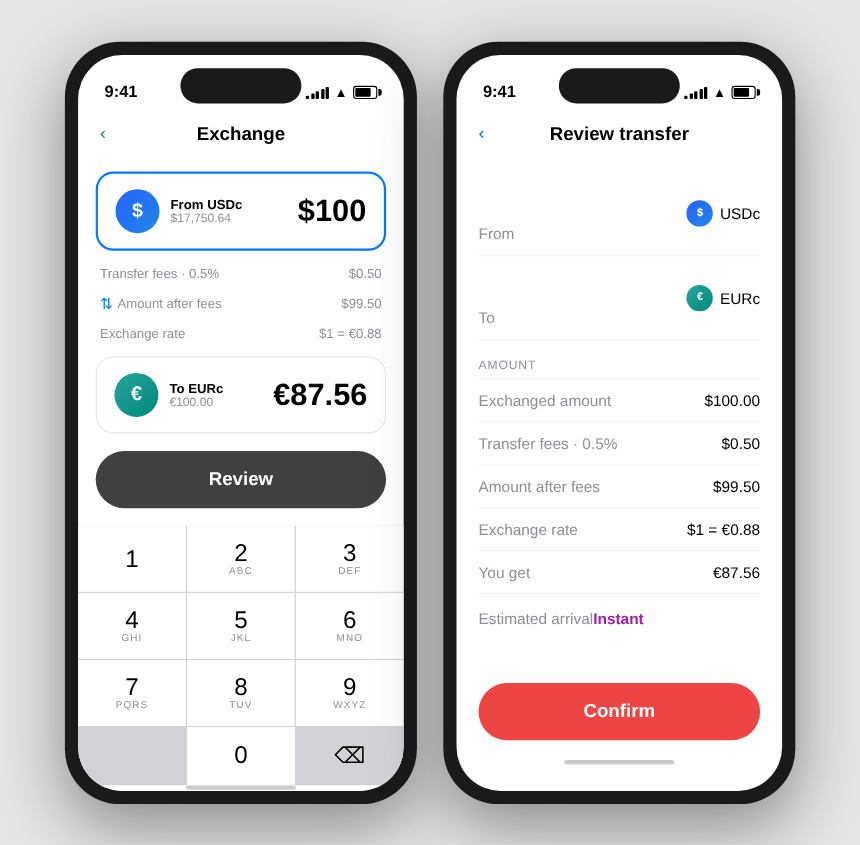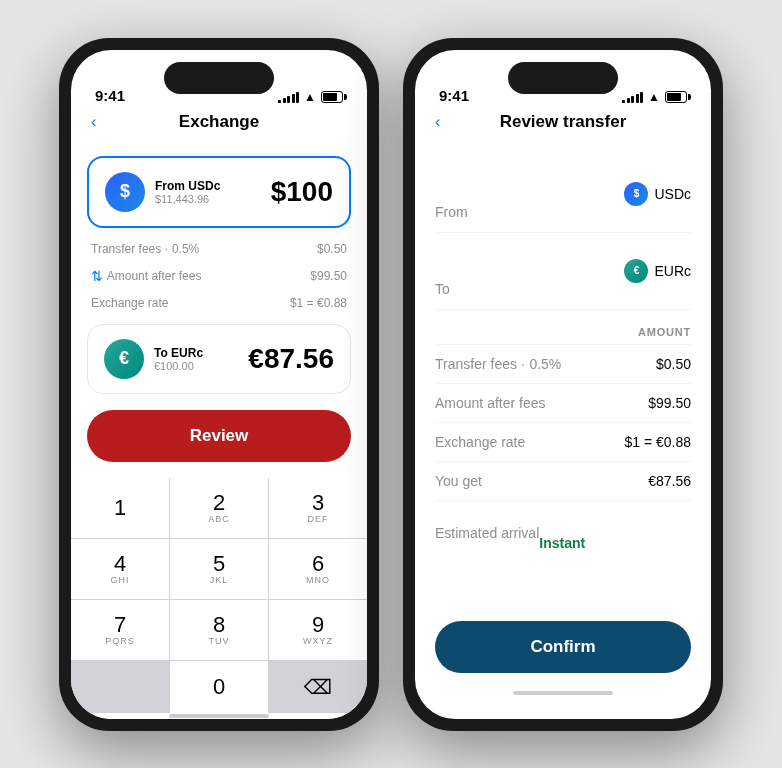--- a/index.html
+++ b/index.html
@@ -49,21 +49,21 @@
       position: absolute;
       top: 12px;
       left: 50%;
       transform: translateX(-50%);
       z-index: 10;
     }
     
     .status-bar {
       display: flex;
       justify-content: space-between;
-      align-items: flex-end;
+      align-items: center;
       padding: 14px 24px 0 24px;
       height: 54px;
       flex-shrink: 0;
       gap: 36px;
     }
     .status-time {
       font-size: 15px;
       font-weight: 600;
       color: #000;
     }
@@ -233,21 +233,21 @@
       justify-content: space-between;
       margin-top: 0;
     }
     .to-amount {
       font-size: 28px;
       font-weight: 600;
       color: #000;
     }
     
     .review-btn {
-      background: #b91c1c;
+      background: #404040;
       color: white;
       border: none;
       border-radius: 28px;
       padding: 16px;
       font-size: 17px;
       font-weight: 600;
       width: 100%;
       margin-top: 16px;
       cursor: pointer;
     }
@@ -353,26 +353,25 @@
       color: white;
       font-size: 10px;
       font-weight: bold;
       flex-shrink: 0;
     }
     .coin-small-eur {
       background: linear-gradient(135deg, #26A69A, #00897B);
     }
     .section-header {
       font-size: 11px;
-      font-weight: 700;
+      font-weight: 400;
       color: #8e8e93;
       letter-spacing: 0.8px;
       text-transform: uppercase;
       padding: 16px 0 6px 0;
-      text-align: right;
     }
     .amount-section {
       border-top: 1px solid #f2f2f7;
     }
     .amount-row {
       display: flex;
       justify-content: space-between;
       align-items: center;
       padding: 11px 0;
       border-bottom: 1px solid #f2f2f7;
@@ -391,25 +390,24 @@
       align-items: center;
       padding: 14px 0;
     }
     .arrival-label {
       font-size: 14px;
       color: #8e8e93;
     }
     .arrival-val {
       font-size: 14px;
       font-weight: 600;
-      color: #15803d;
-      margin-top: 20px;
+      color: #a21caf;
     }
     .confirm-btn {
-      background: #0c4a6e;
+      background: #ef4444;
       color: white;
       border: none;
       border-radius: 28px;
       padding: 16px;
       font-size: 17px;
       font-weight: 600;
       width: 100%;
       margin-top: auto;
       cursor: pointer;
     }
@@ -447,21 +445,21 @@
       </div>
 
       <div class="screen-content">
         <div class="exchange-content">
 
           <div class="from-card">
             <div class="card-left">
               <div class="coin-icon">$</div>
               <div>
                 <div class="card-label">From USDc</div>
-                <div class="card-sub">$11,443.96</div>
+                <div class="card-sub">$17,750.64</div>
               </div>
             </div>
             <div class="card-amount">$100</div>
           </div>
 
           <div class="fee-section">
             <div class="fee-row">
               <span class="fee-label">Transfer fees · 0.5%</span>
               <span class="fee-value">$0.50</span>
             </div>
@@ -592,20 +590,24 @@
           <div class="review-val">
             <div class="coin-small coin-small-eur">€</div>
             <span>EURc</span>
           </div>
         </div>
 
         <div class="section-header">AMOUNT</div>
 
         <div class="amount-section">
           <div class="amount-row">
+            <span class="amount-label">Exchanged amount</span>
+            <span class="amount-val">$100.00</span>
+          </div>
+          <div class="amount-row">
             <span class="amount-label">Transfer fees · 0.5%</span>
             <span class="amount-val">$0.50</span>
           </div>
           <div class="amount-row">
             <span class="amount-label">Amount after fees</span>
             <span class="amount-val">$99.50</span>
           </div>
           <div class="amount-row">
             <span class="amount-label">Exchange rate</span>
             <span class="amount-val">$1 = €0.88</span>

